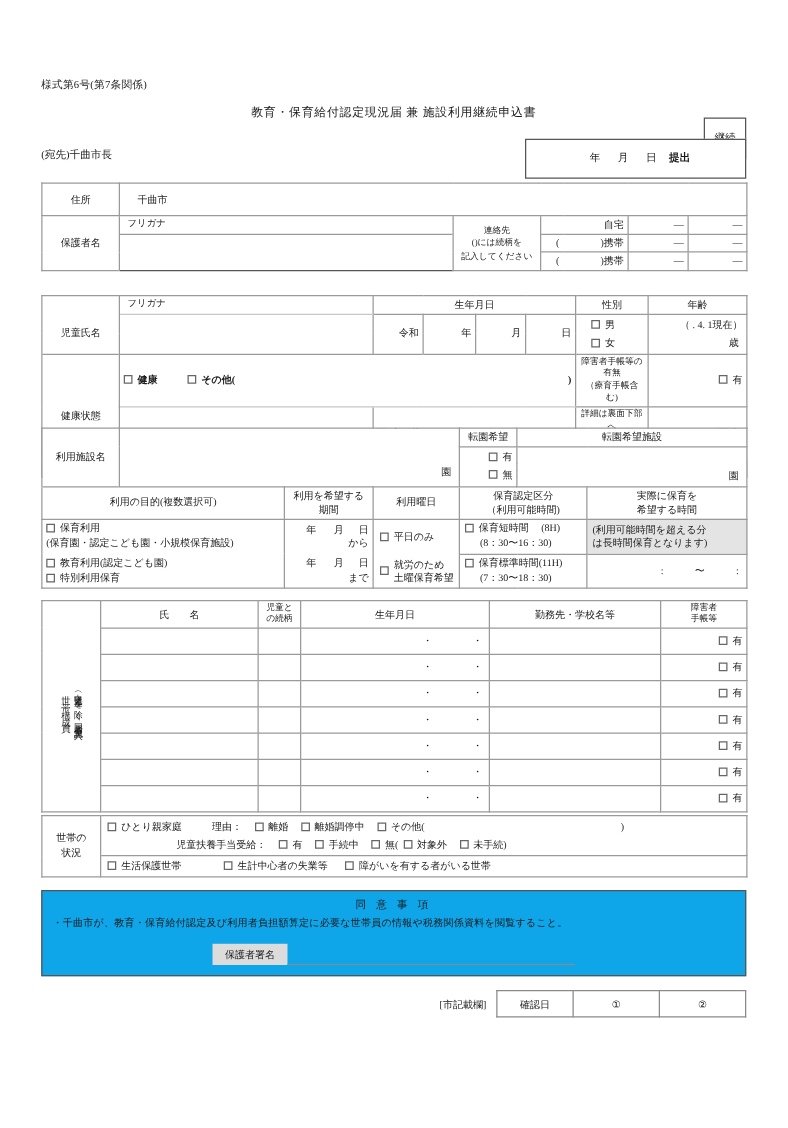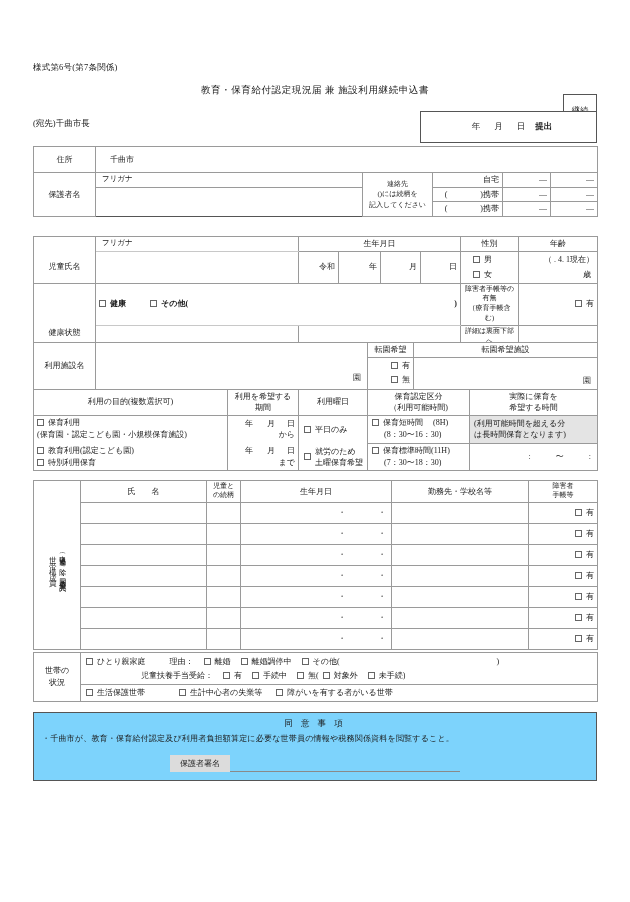--- a/index.html
+++ b/index.html
@@ -143,21 +143,21 @@
   }
   .vlabel.small { font-size: 7px; letter-spacing: 1px; }
 
   
   .consent {
     position: absolute;
     left: 33px;
     width: 564px;
     border: 1.4px solid #555;
     box-sizing: border-box;
-    background: #7dd3fc;
+    background: #0ea5e9;
     font-size: 8px;
     padding: 5px 8px 8px 8px;
   }
   .consent-title {
     text-align: center;
     letter-spacing: 3px;
     font-size: 8.5px;
     margin-bottom: 3px;
   }
   .consent-line { line-height: 1.6; letter-spacing: 0.2px; }
@@ -568,14 +568,26 @@
 
   <div class="consent" style="top:712px;">
     <div class="consent-title">同 意 事 項</div>
     <div class="consent-line">・千曲市が、教育・保育給付認定及び利用者負担額算定に必要な世帯員の情報や税務関係資料を閲覧すること。</div>
     <div class="sign-row">
       <div class="sign-label">保護者署名</div>
       <div class="sign-line"></div>
     </div>
   </div>
 
+  <div class="city-row" style="top:792px;">
+    <div class="city-label">[市記載欄]</div>
+    <table class="city">
+      <tbody>
+          <tr>
+        <td style="width:52px;">確認日</td>
+        <td style="width:60px;">①</td>
+        <td style="width:60px;">②</td>
+      </tr>
+    </tbody>
+      </table>
+  </div>
 
 </div>
 
 </body></html>

